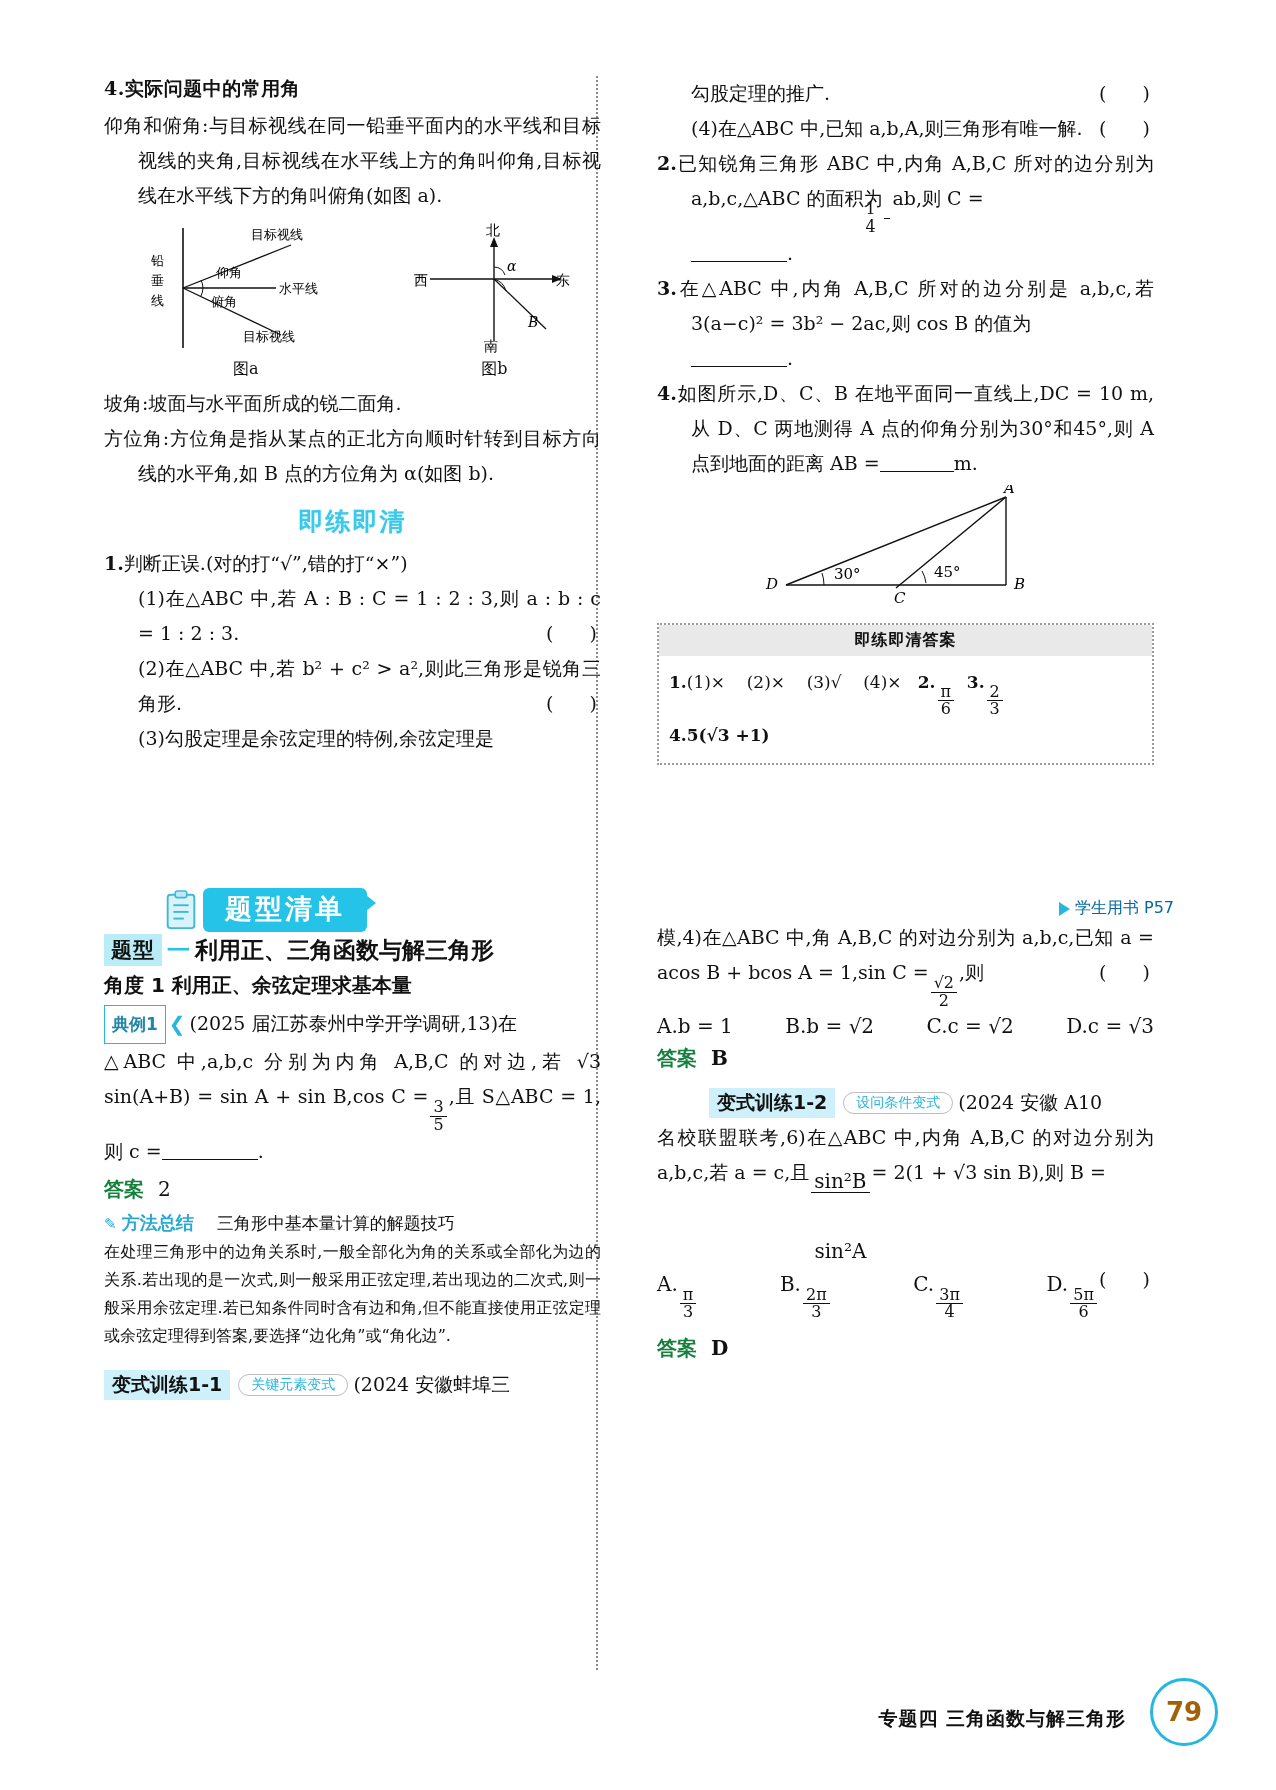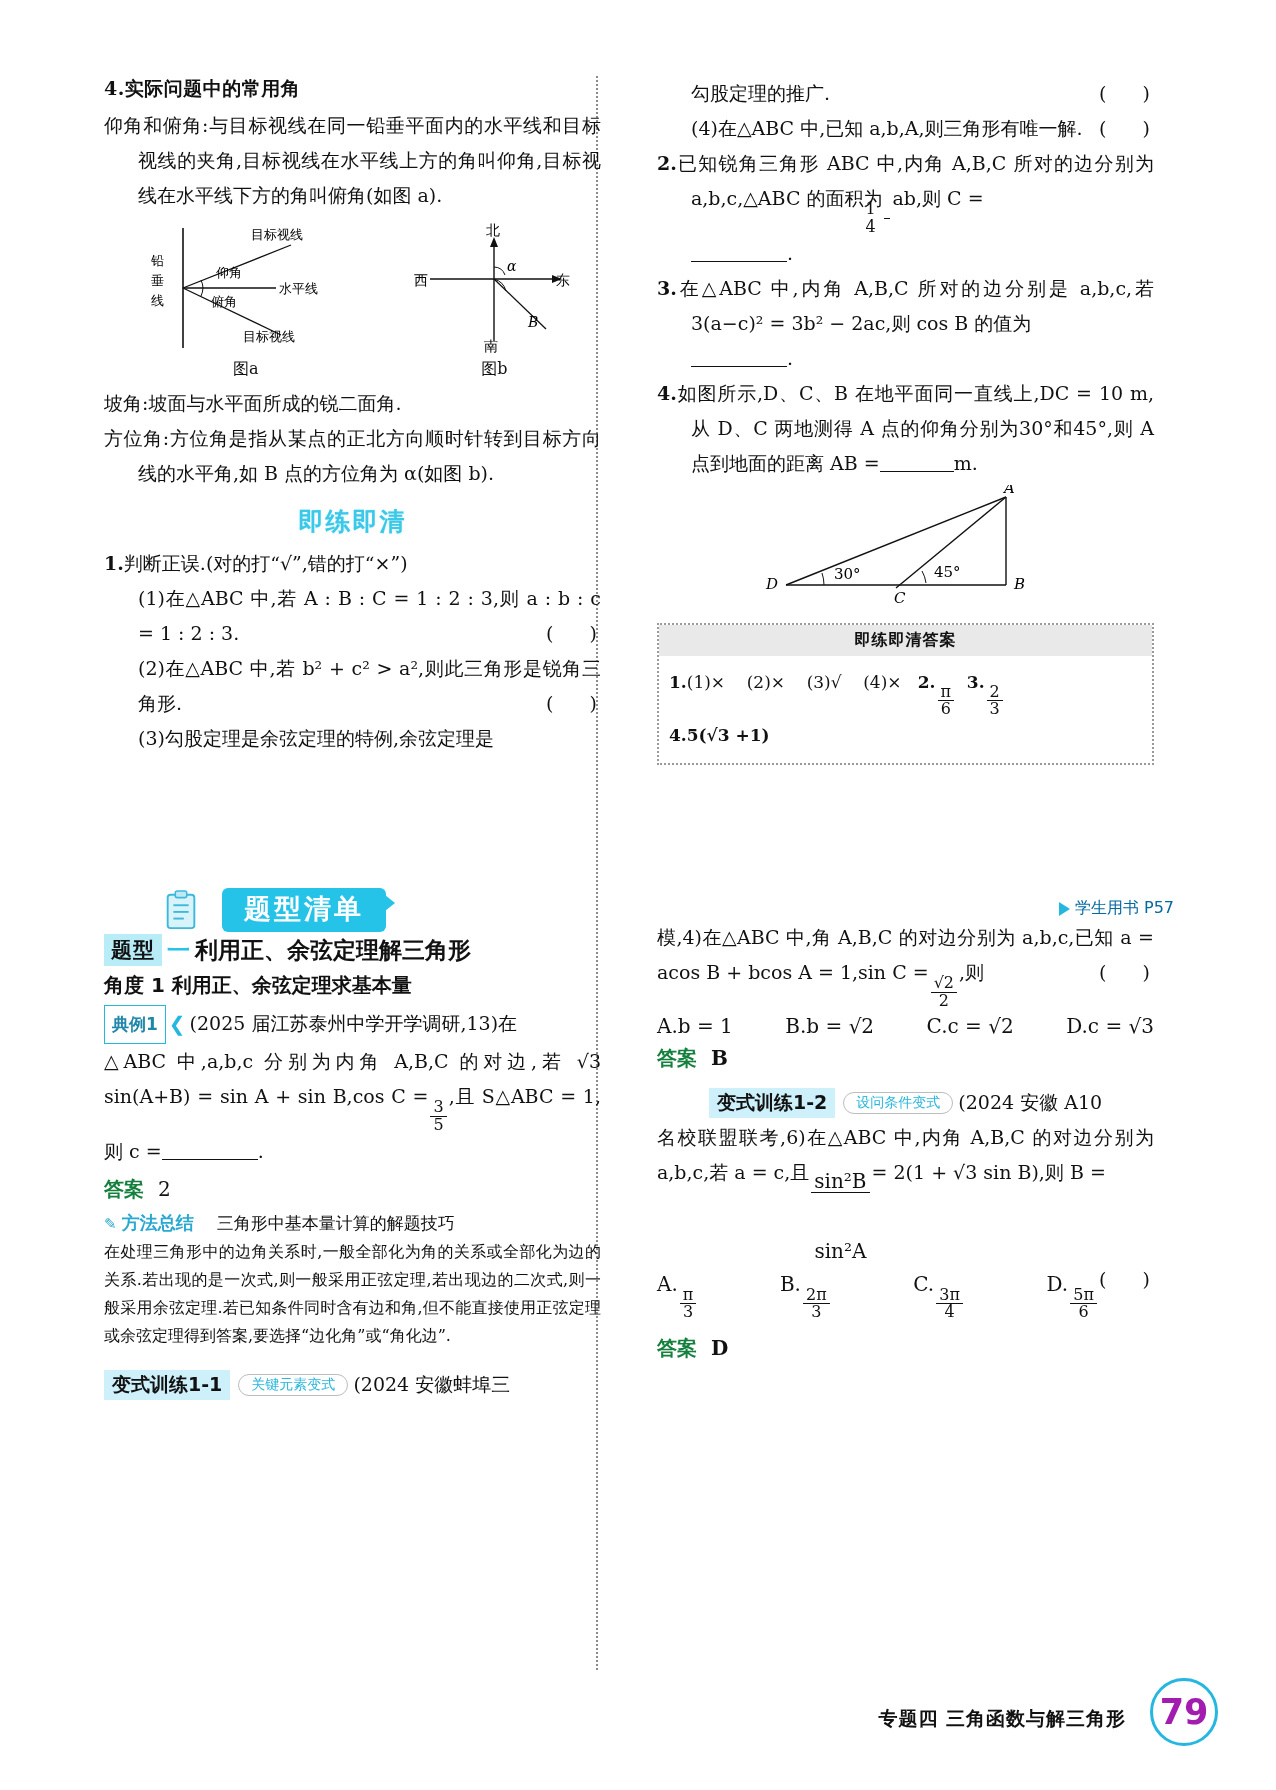--- a/index.html
+++ b/index.html
@@ -52,21 +52,21 @@
   .ansbox-hd{
     background:#e9e9e9;text-align:center;font-size:16px;font-weight:bold;
     padding:5px 0;font-family:"DejaVu Sans","Liberation Sans",sans-serif;
     letter-spacing:1px;
   }
   .ansbox-bd{padding:9px 10px 11px 10px;font-size:17px;line-height:34px;}
   
   .tixing-wrap{position:relative;height:56px;margin-top:20px;}
   .tixing{
     position:absolute;left:60px;top:0;
-    display:flex;align-items:center;gap:24px;
+    display:flex;align-items:center;gap:5px;
   }
   .tixing .pill{
     background:#25c3e8;color:#fff;font-size:27px;font-weight:bold;
     padding:3px 22px 5px 22px;border-radius:6px;letter-spacing:3px;
     font-family:"DejaVu Sans","Liberation Sans",sans-serif;
     position:relative;
   }
   .tixing .pill:after{
     content:"";position:absolute;right:-9px;top:7px;
     border-left:10px solid #25c3e8;border-top:8px solid transparent;
@@ -122,22 +122,22 @@
   
   .footer{
     position:absolute;left:0;right:0;bottom:44px;height:56px;
   }
   .foot-text{
     position:absolute;right:150px;bottom:14px;font-size:19px;font-weight:bold;
     font-family:"DejaVu Sans","Liberation Sans",sans-serif;letter-spacing:1px;
   }
   .foot-circ{
     position:absolute;right:58px;bottom:0;width:62px;height:62px;border-radius:50%;
-    border:3px solid #26b7e0;color:#a21caf;display:flex;align-items:center;
-    justify-content:center;font-size:35px;font-weight:bold;
+    border:3px solid #26b7e0;color:#a16207;display:flex;align-items:center;
+    justify-content:center;font-size:26px;font-weight:bold;
     font-family:"DejaVu Sans","Liberation Sans",sans-serif;background:#fff;
   }
   .opt-row4{display:flex;justify-content:space-between;font-size:20px;margin:4px 0;}
 </style>
 </head>
 <body>
 
 <div class="page">
 
   <div class="divider"></div>
@@ -298,21 +298,21 @@
     </div>
   </div>
 
   <div class="cols" style="top:920px;height:660px;">
 
     <div class="col col-left">
 
       <div class="tt-head">
         <span class="tag">题型</span>
         <span class="num">一</span>
-        <span class="txt">利用正、余弦定理解三角形</span>
+        <span class="txt">利用正、三角函数与解三角形</span>
       </div>
 
       <div class="jd-head">角度 1   利用正、余弦定理求基本量</div>
 
       <p class="t">
         <span class="dianli-wrap">
           <span class="dianli">典例1</span>
             <span class="dianli-arrow">❮</span>
         </span><span>(2025 届江苏泰州中学开学调研,13)在</span>
       </p>

